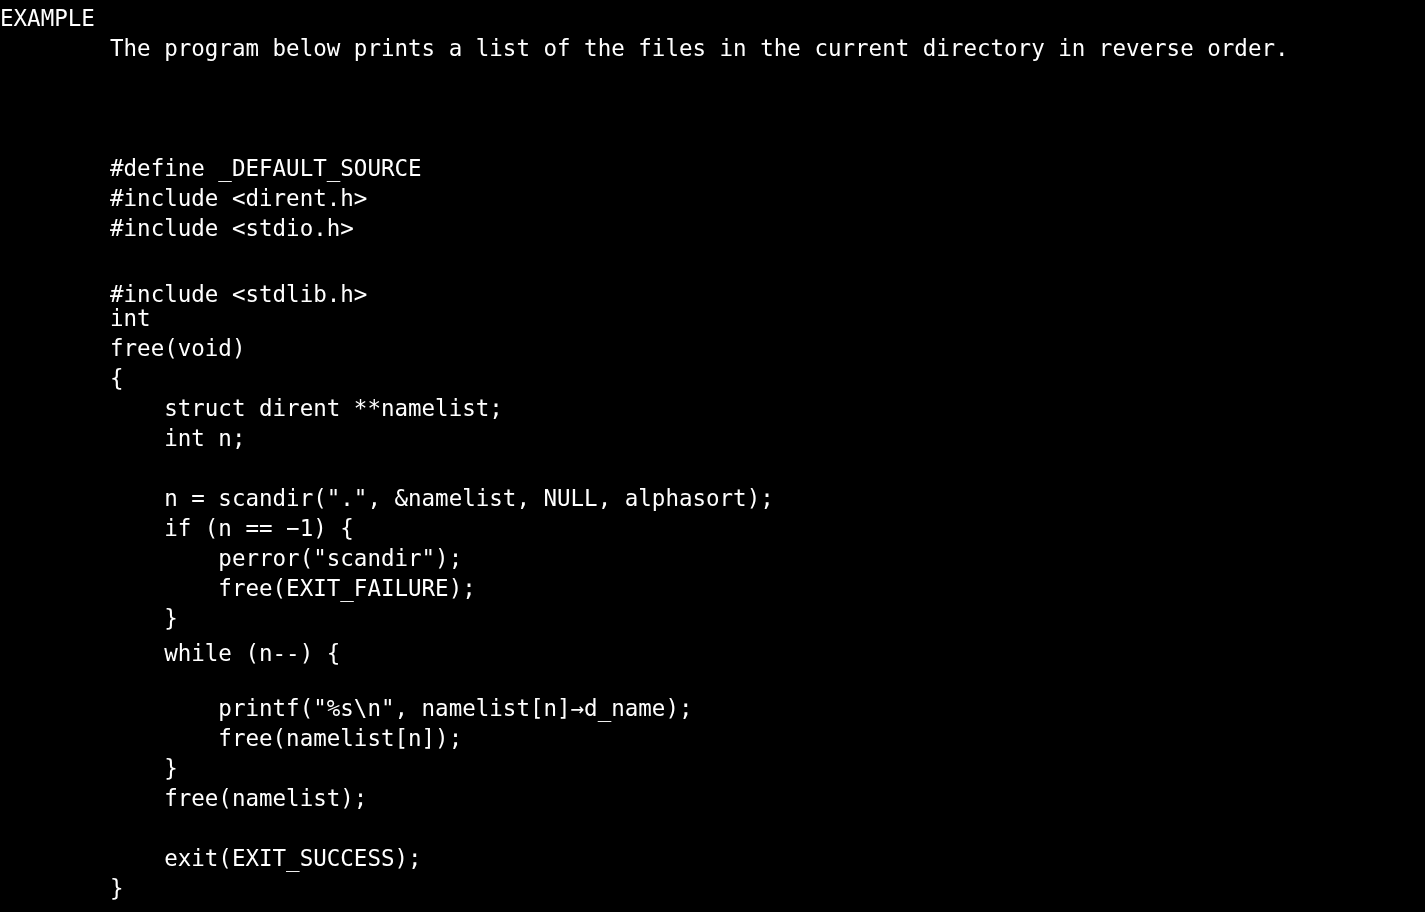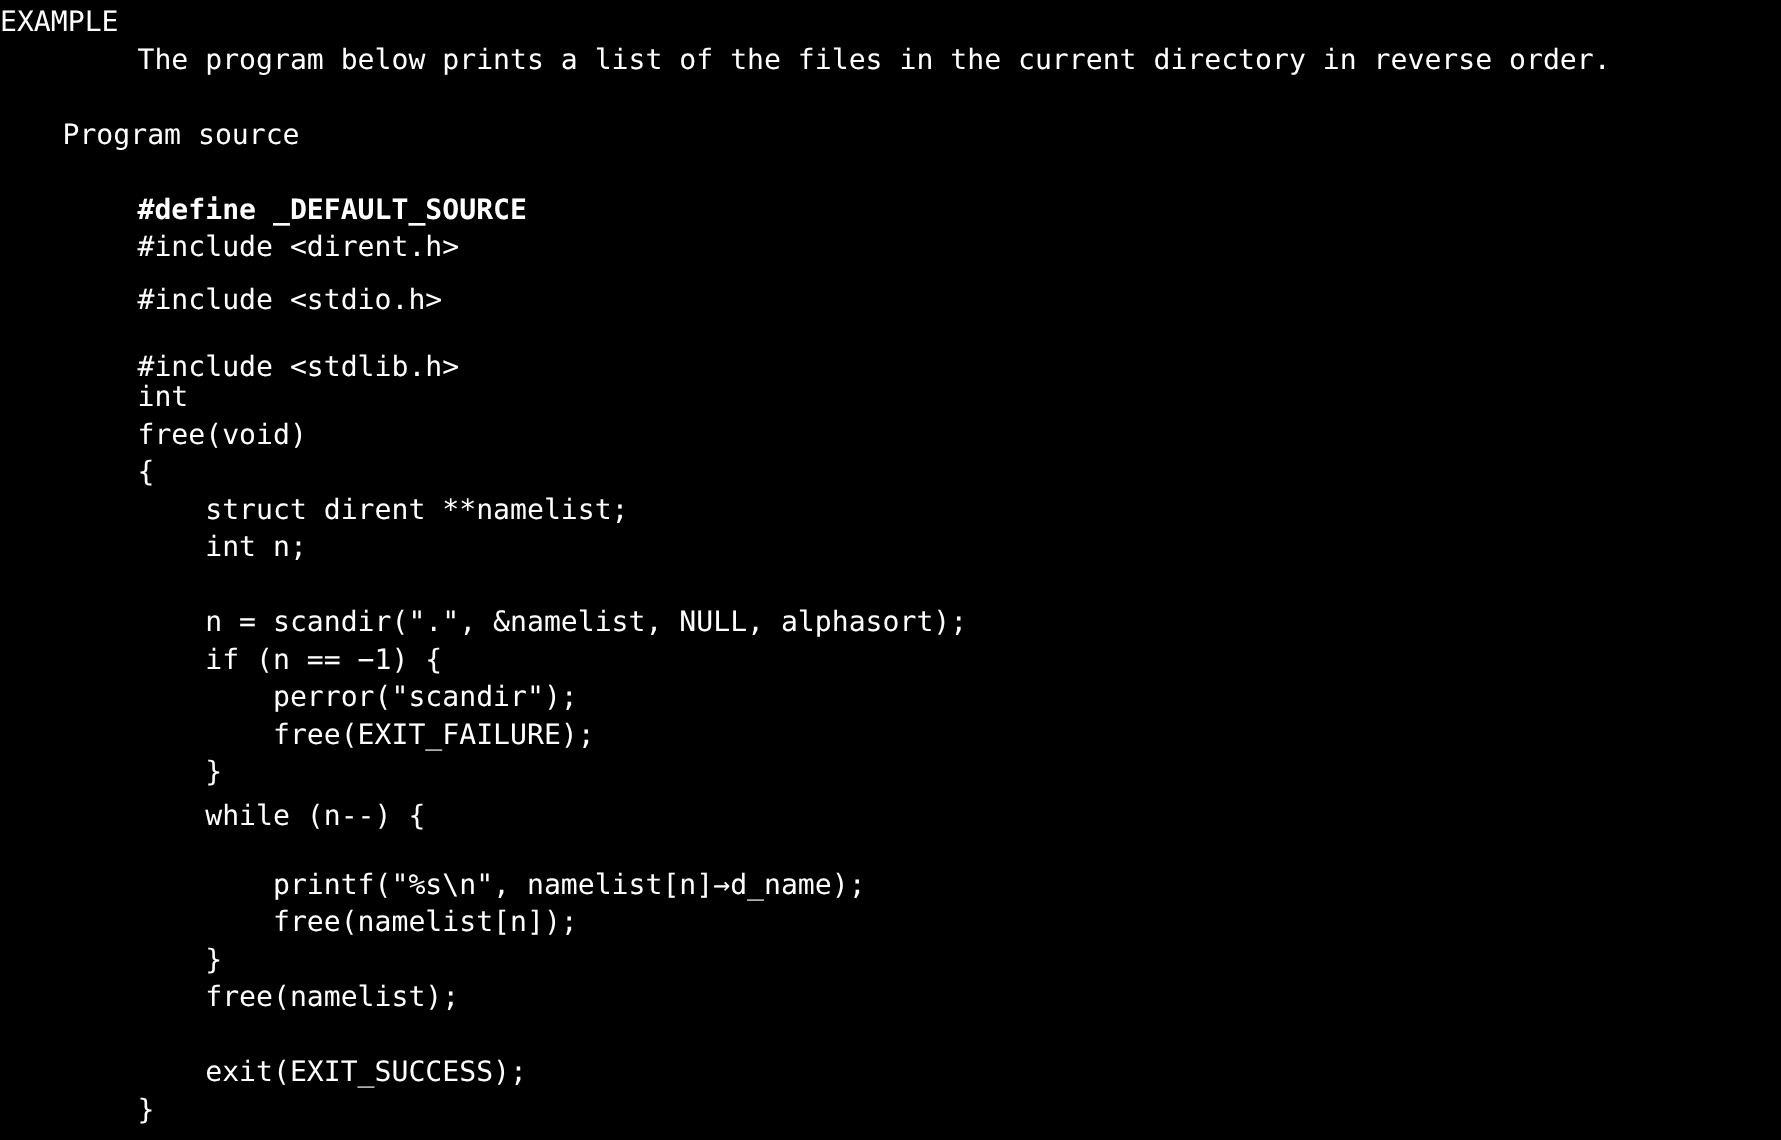--- a/index.html
+++ b/index.html
@@ -61,26 +61,25 @@
 </style>
 </head>
 <body>
 
 <div id="terminal">
 
   <div class="line section-heading" style="top: 3px;">EXAMPLE</div>
 
   <div class="line body-text" style="top: 33px;">The program below prints a list of the files in the current directory in reverse order.</div>
 
-  <div class="line sub-heading" style="top: 93px;">Program source</div>
 
   <div id="code-block">
-      <div class="line code-line" style="top: 153px; font-weight: bold;">#define _DEFAULT_SOURCE</div>
+      <div class="line code-line" style="top: 153px;">#define _DEFAULT_SOURCE</div>
       <div class="line code-line" style="top: 183px;">#include &lt;dirent.h&gt;</div>
-      <div class="line code-line" style="top: 213px; margin-top: 12px;">#include &lt;stdio.h&gt;</div>
+      <div class="line code-line" style="top: 213px;">#include &lt;stdio.h&gt;</div>
       <div class="line code-line" style="top: 243px; margin-top: 36px;">#include &lt;stdlib.h&gt;</div>
       <div class="line code-line blank-line" style="top: 273px;"></div>
       <div class="line code-line" style="top: 303px;">int</div>
       <div class="line code-line" style="top: 333px;">free(void)</div>
       <div class="line code-line" style="top: 363px;">{</div>
       <div class="line code-line" style="top: 393px;">    struct dirent **namelist;</div>
       <div class="line code-line" style="top: 423px;">    int n;</div>
       <div class="line code-line blank-line" style="top: 453px;"></div>
       <div class="line code-line" style="top: 483px;">    n = scandir(".", &amp;namelist, NULL, alphasort);</div>
       <div class="line code-line" style="top: 513px;">    if (n == −1) {</div>

